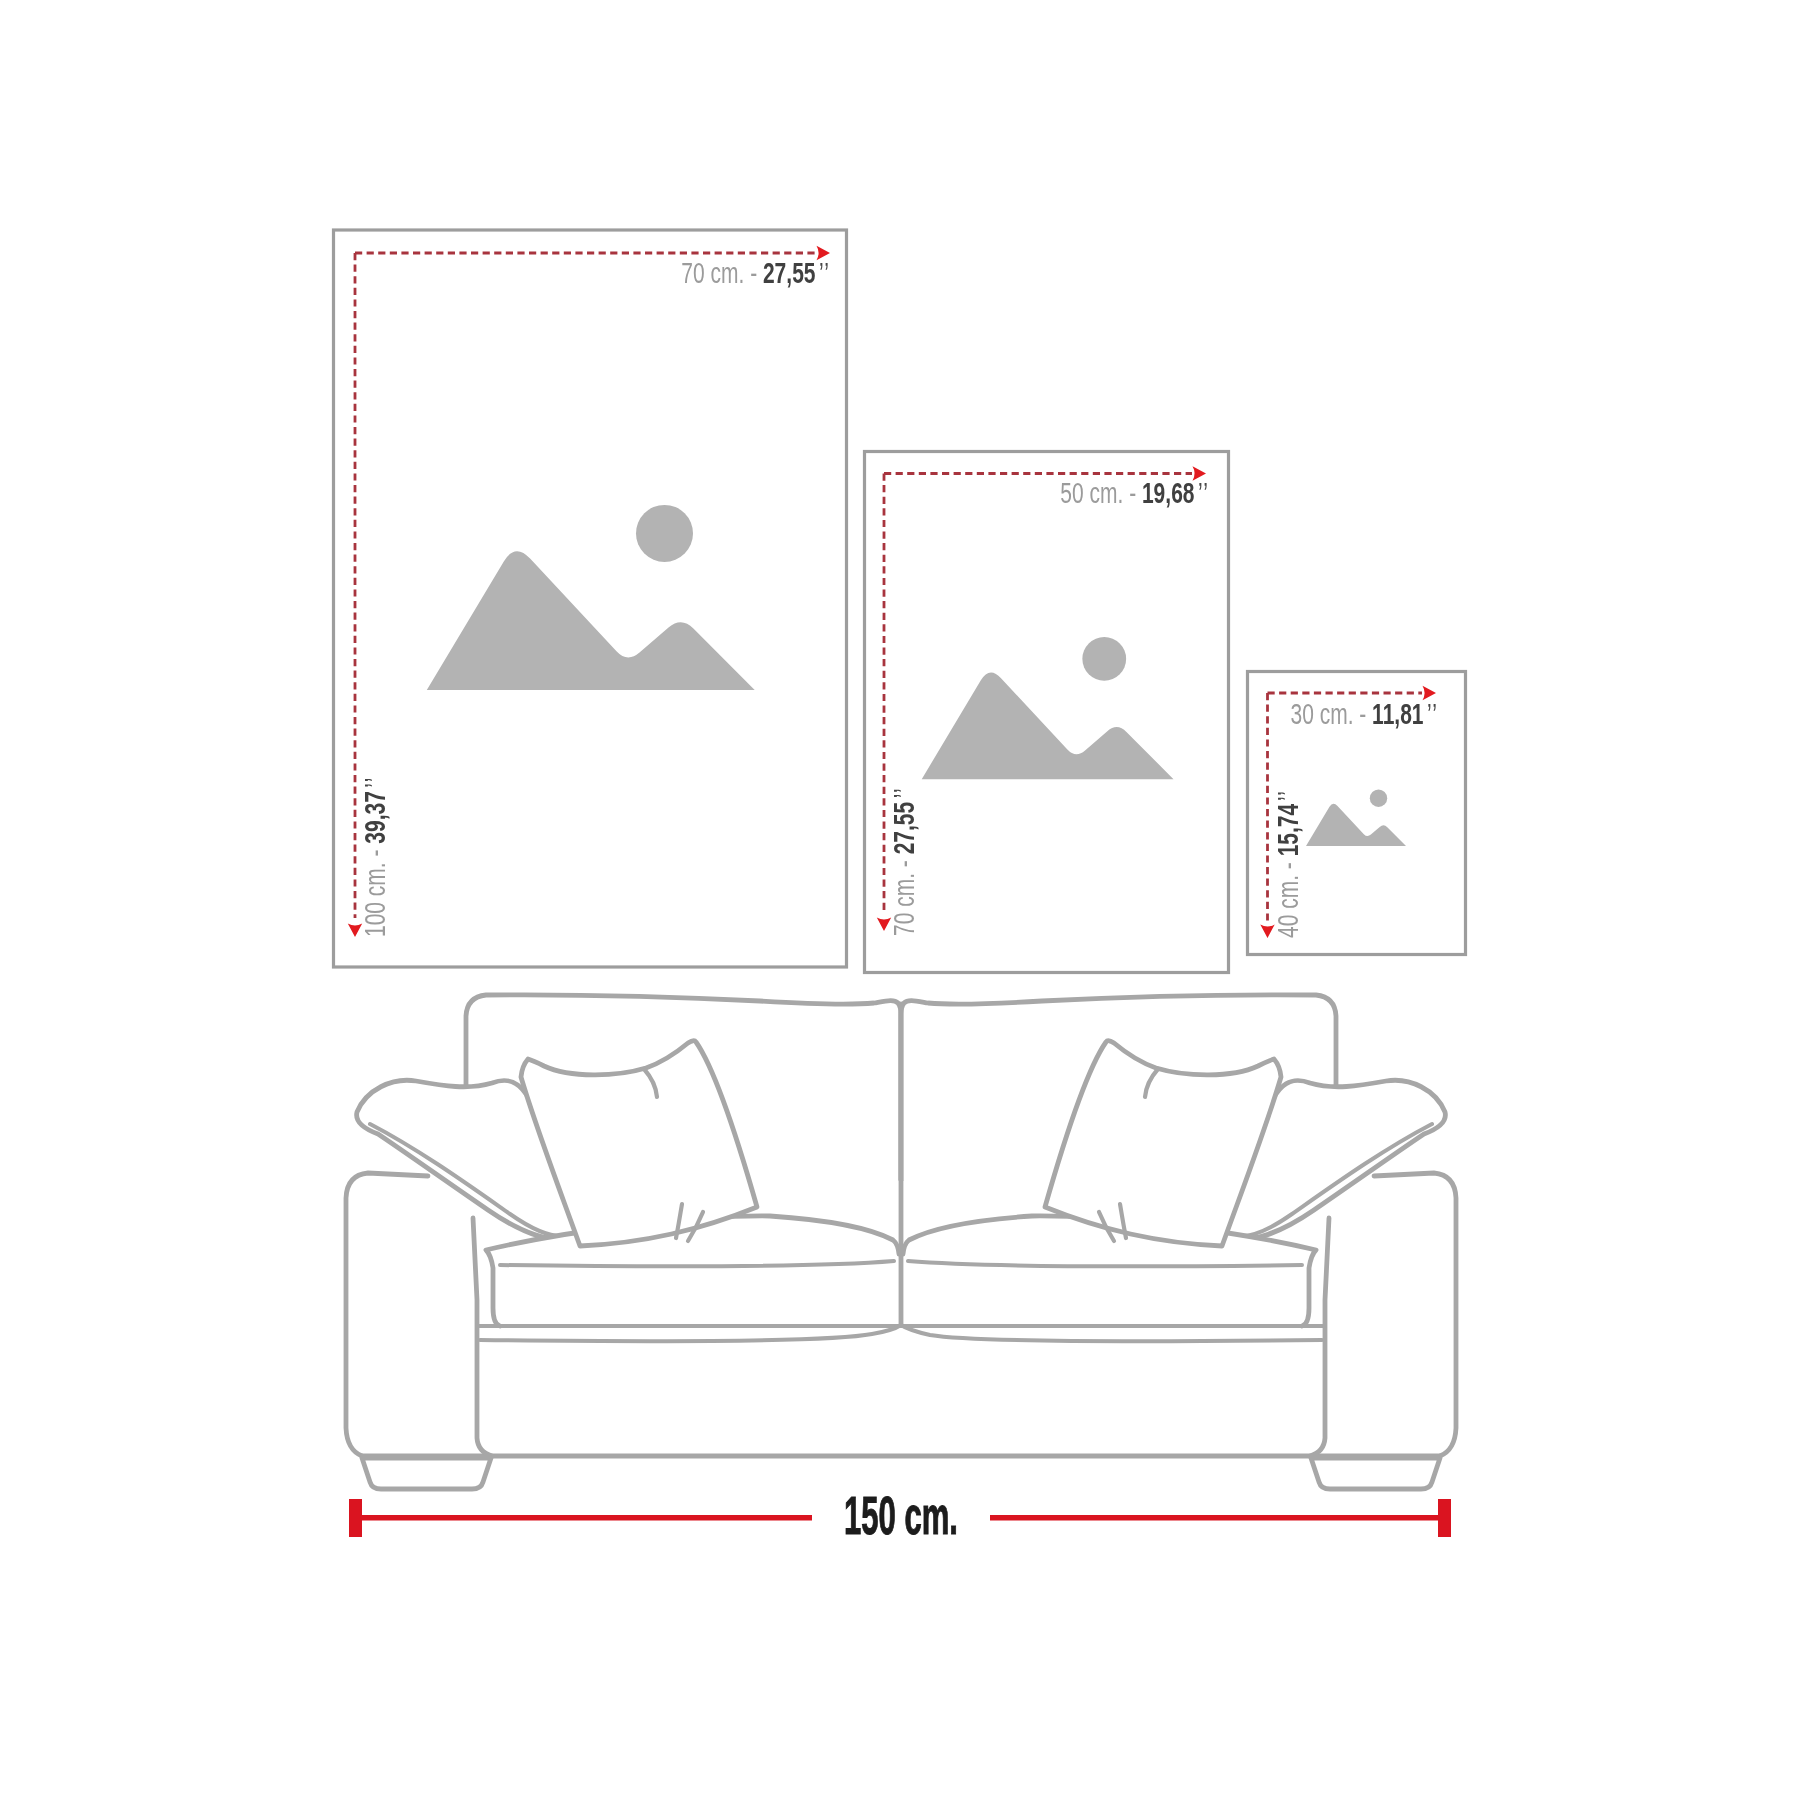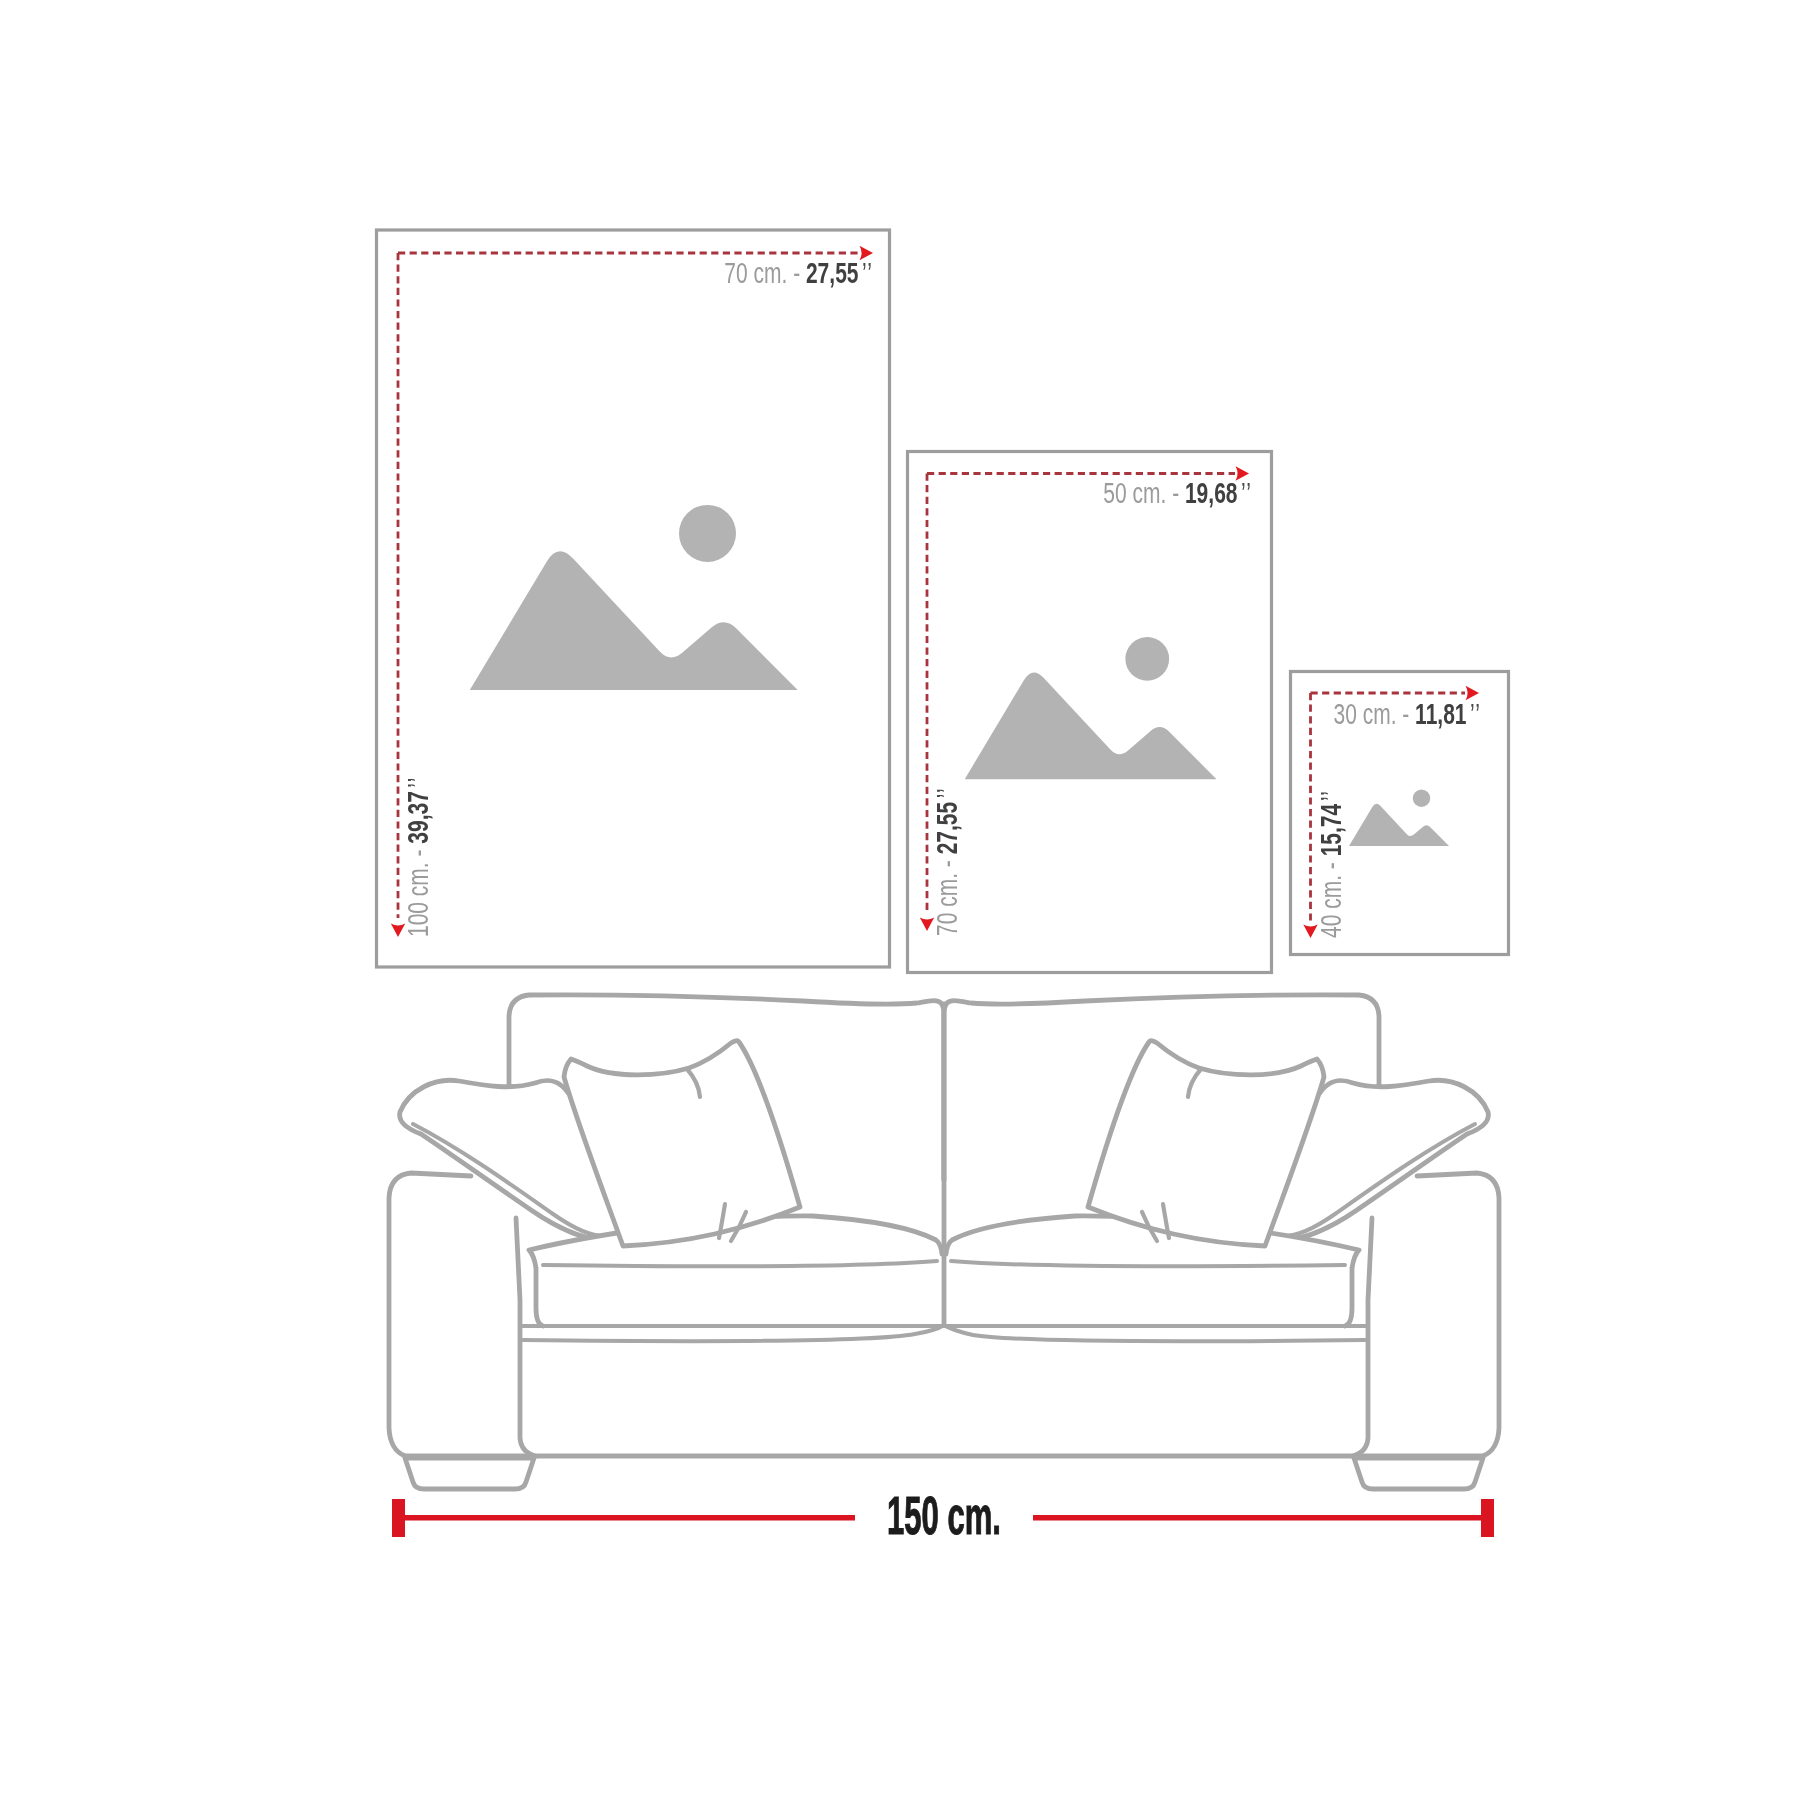--- a/index.html
+++ b/index.html
@@ -1,16 +1,16 @@
 <!DOCTYPE html>
 <html><head>
 <meta charset="utf-8">
 <style>
 html,body{margin:0;padding:0;background:#fff;}
-#stage{width:1562px;height:1800px;position:relative;background:#ec4899;margin-left:43px;}
+#stage{width:1562px;height:1800px;position:relative;background:#ec4899;}
 text{font-family:"Liberation Sans",sans-serif;}
 </style>
 </head>
 <body>
 <div id="stage">
 <svg width="1800" height="1800" viewBox="0 0 1800 1800">
 <defs>
 
 <g id="imgicon">
 <path d="M426.8,690.1 L503.8,561.4 Q515.1,542.5 530.1,558.6 L616.5,651.3 Q627.4,663.0 639.5,652.6 L668.5,627.6 Q681.4,616.5 693.4,628.5 L754.7,690.1 Z" fill="#b3b3b3"></path>

